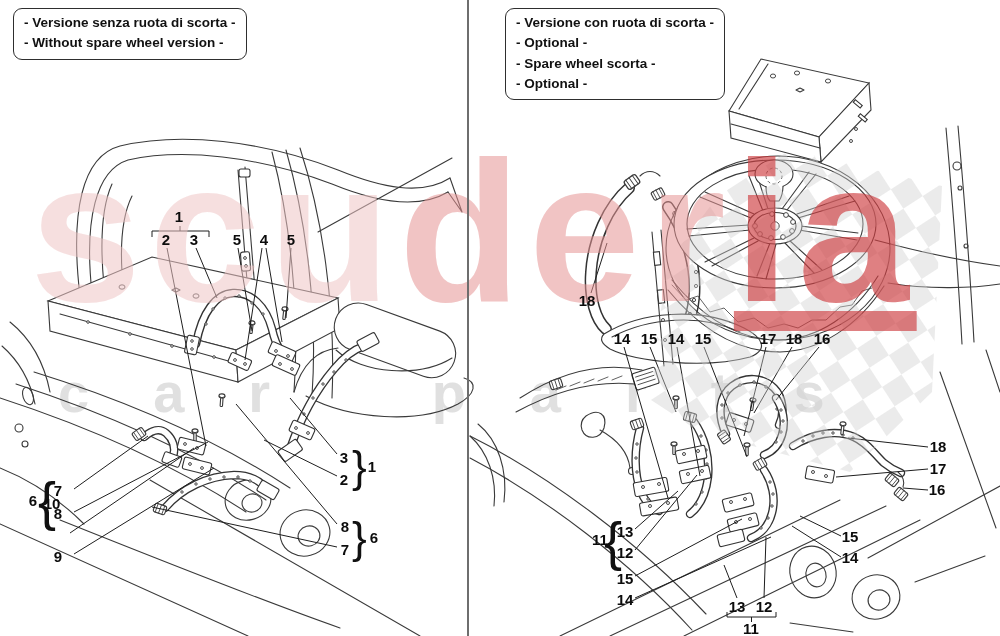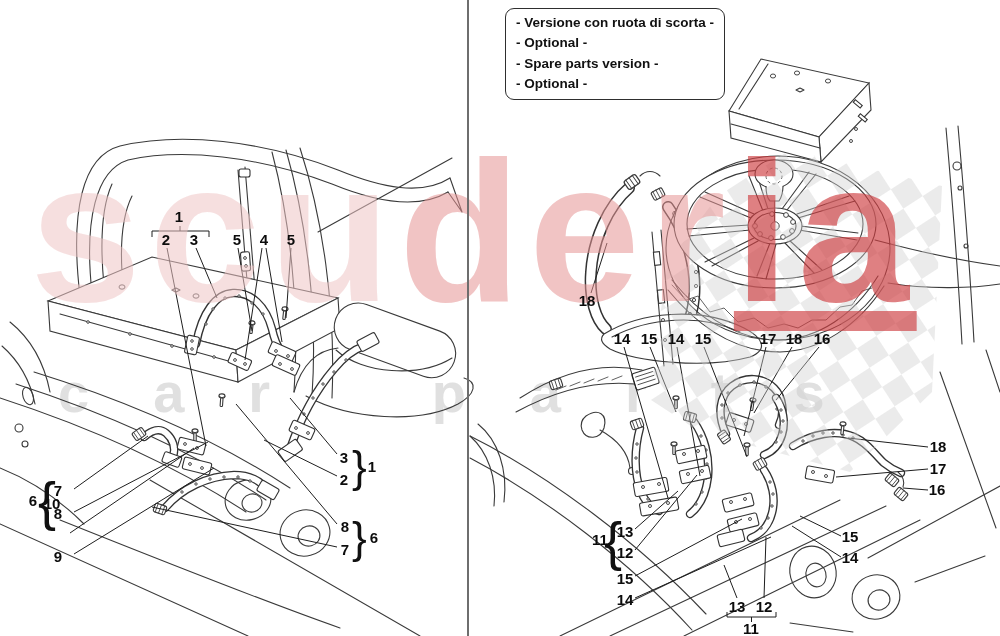--- a/index.html
+++ b/index.html
@@ -427,21 +427,25 @@
       <span class="co" style="left: 600px; top: 540px;">11</span>
       <span class="co" style="left: 625px; top: 532px;">13</span>
       <span class="co" style="left: 625px; top: 553px;">12</span>
       <span class="co" style="left: 625px; top: 579px;">15</span>
       <span class="co" style="left: 625px; top: 600px;">14</span>
       <span class="co" style="left: 737px; top: 607px;">13</span>
       <span class="co" style="left: 764px; top: 607px;">12</span>
       <span class="co" style="left: 751px; top: 629px;">11</span>
     </div>
 
+  <div class="note note-left">
+    <div>- Versione senza ruota di scorta -</div>
+    <div>- Without spare wheel version -</div>
+  </div>
   <div class="note note-right">
     <div>- Versione con ruota di scorta -</div>
     <div>- Optional -</div>
-    <div>- Spare parts version -</div>
+    <div>- Spare wheel scorta -</div>
     <div>- Optional -</div>
   </div>
 
   <div class="divider"></div>
 </div>
 
 </body></html>

